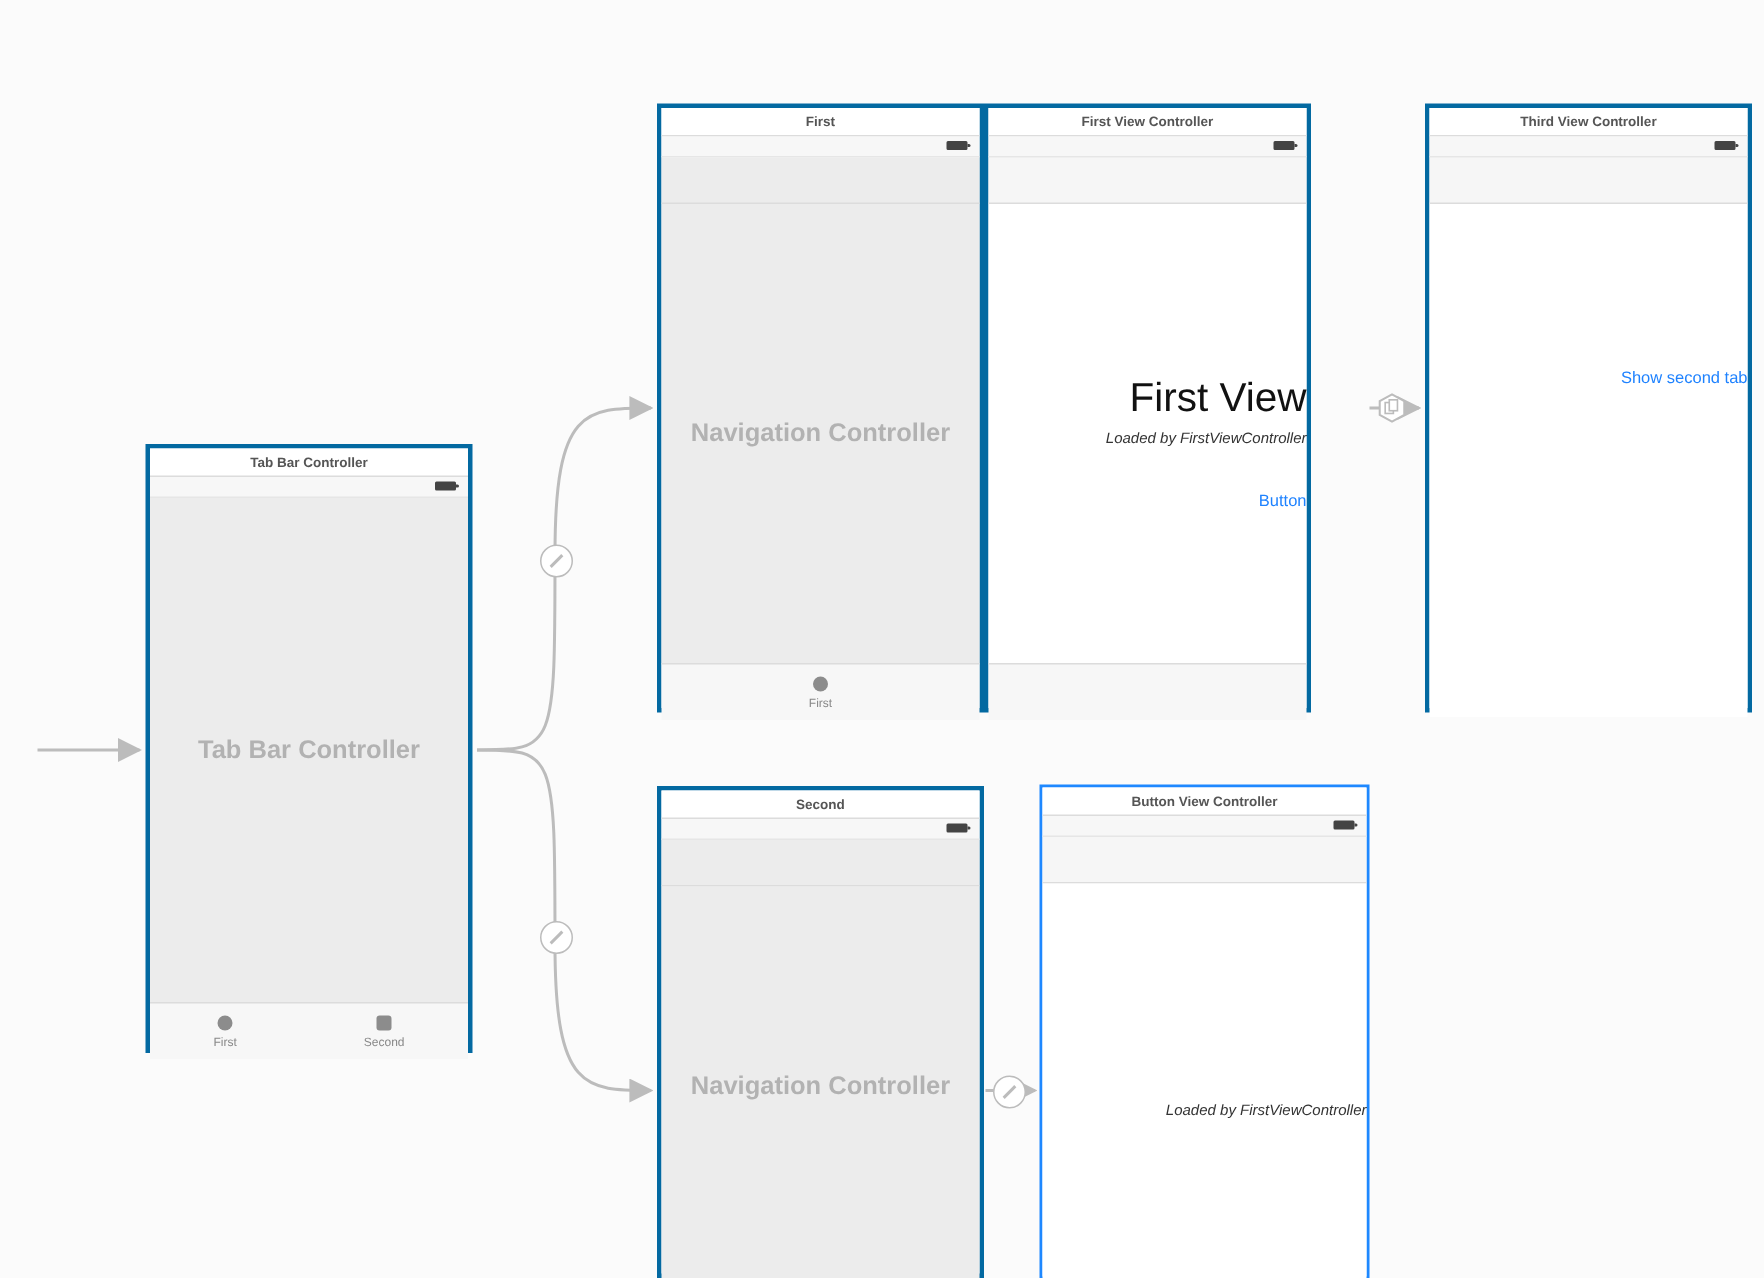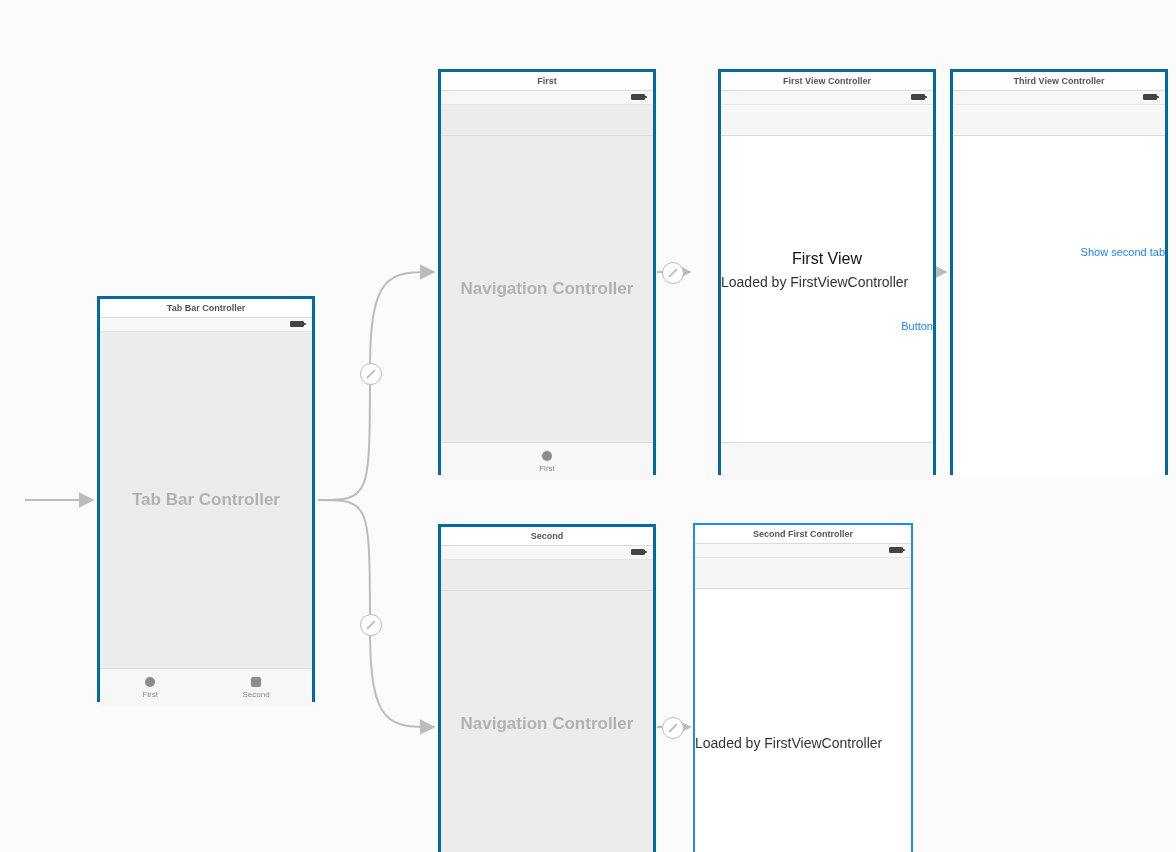--- a/index.html
+++ b/index.html
@@ -114,31 +114,32 @@
     background: #8c8c8c;
     margin-bottom: 3px;
   }
   .placeholder {
     color: #b2b2b2;
     font-weight: 700;
     text-align: right;
   }
   .bigplaceholder { font-size: 17px; }
   .heading {
-    font-size: 16px;
+    font-size: 27px;
     font-weight: 400;
     color: #111;
-    text-align: center;
+    text-align: right;
     margin-top: 6px;
   }
   .sub {
-    font-size: 14px;
+    font-size: 10px;
     color: #333;
-    text-align: left;
+    text-align: right;
     margin-top: 6px;
+    font-style: italic;
   }
   .link {
     color: #1e82ff;
     font-size: 11px;
     text-align: right;
     margin-top: 30px;
     cursor: pointer;
   }
   .segue-badge {
     position: absolute;
@@ -232,21 +233,21 @@
       <div class="placeholder bigplaceholder">Navigation Controller</div>
     </div>
     <div class="tabbar" style="justify-content:center;">
       <div class="tabitem">
         <div class="dot"></div>
         <span>First</span>
       </div>
     </div>
   </div>
 
-  <div class="scene" style="left:718px; top:69px; height:406px;">
+  <div class="scene" style="left:656px; top:69px; height:406px;">
     <div class="title">First View Controller</div>
     <div class="status">
         <div class="battery"></div>
       </div>
     <div class="navbar"></div>
     <div class="body" style="height:306px; padding-top:108px; box-sizing:border-box;">
       <div class="heading">First View</div>
       <div class="sub">Loaded by FirstViewController</div>
       <div class="link">Button</div>
     </div>
@@ -269,21 +270,21 @@
     <div class="status">
         <div class="battery"></div>
       </div>
     <div class="navbar"></div>
     <div class="body dim" style="height:265px; display:flex; align-items:center; justify-content:center;">
       <div class="placeholder bigplaceholder">Navigation Controller</div>
     </div>
   </div>
 
   <div class="scene selected" style="left:694px; top:524px; height:328px;">
-    <div class="title">Second First Controller</div>
+    <div class="title">Button View Controller</div>
     <div class="status">
         <div class="battery"></div>
       </div>
     <div class="navbar"></div>
     <div class="body" style="height:265px; padding-top:140px; box-sizing:border-box;">
       <div class="sub">Loaded by FirstViewController</div>
     </div>
   </div>
 
 </div>

